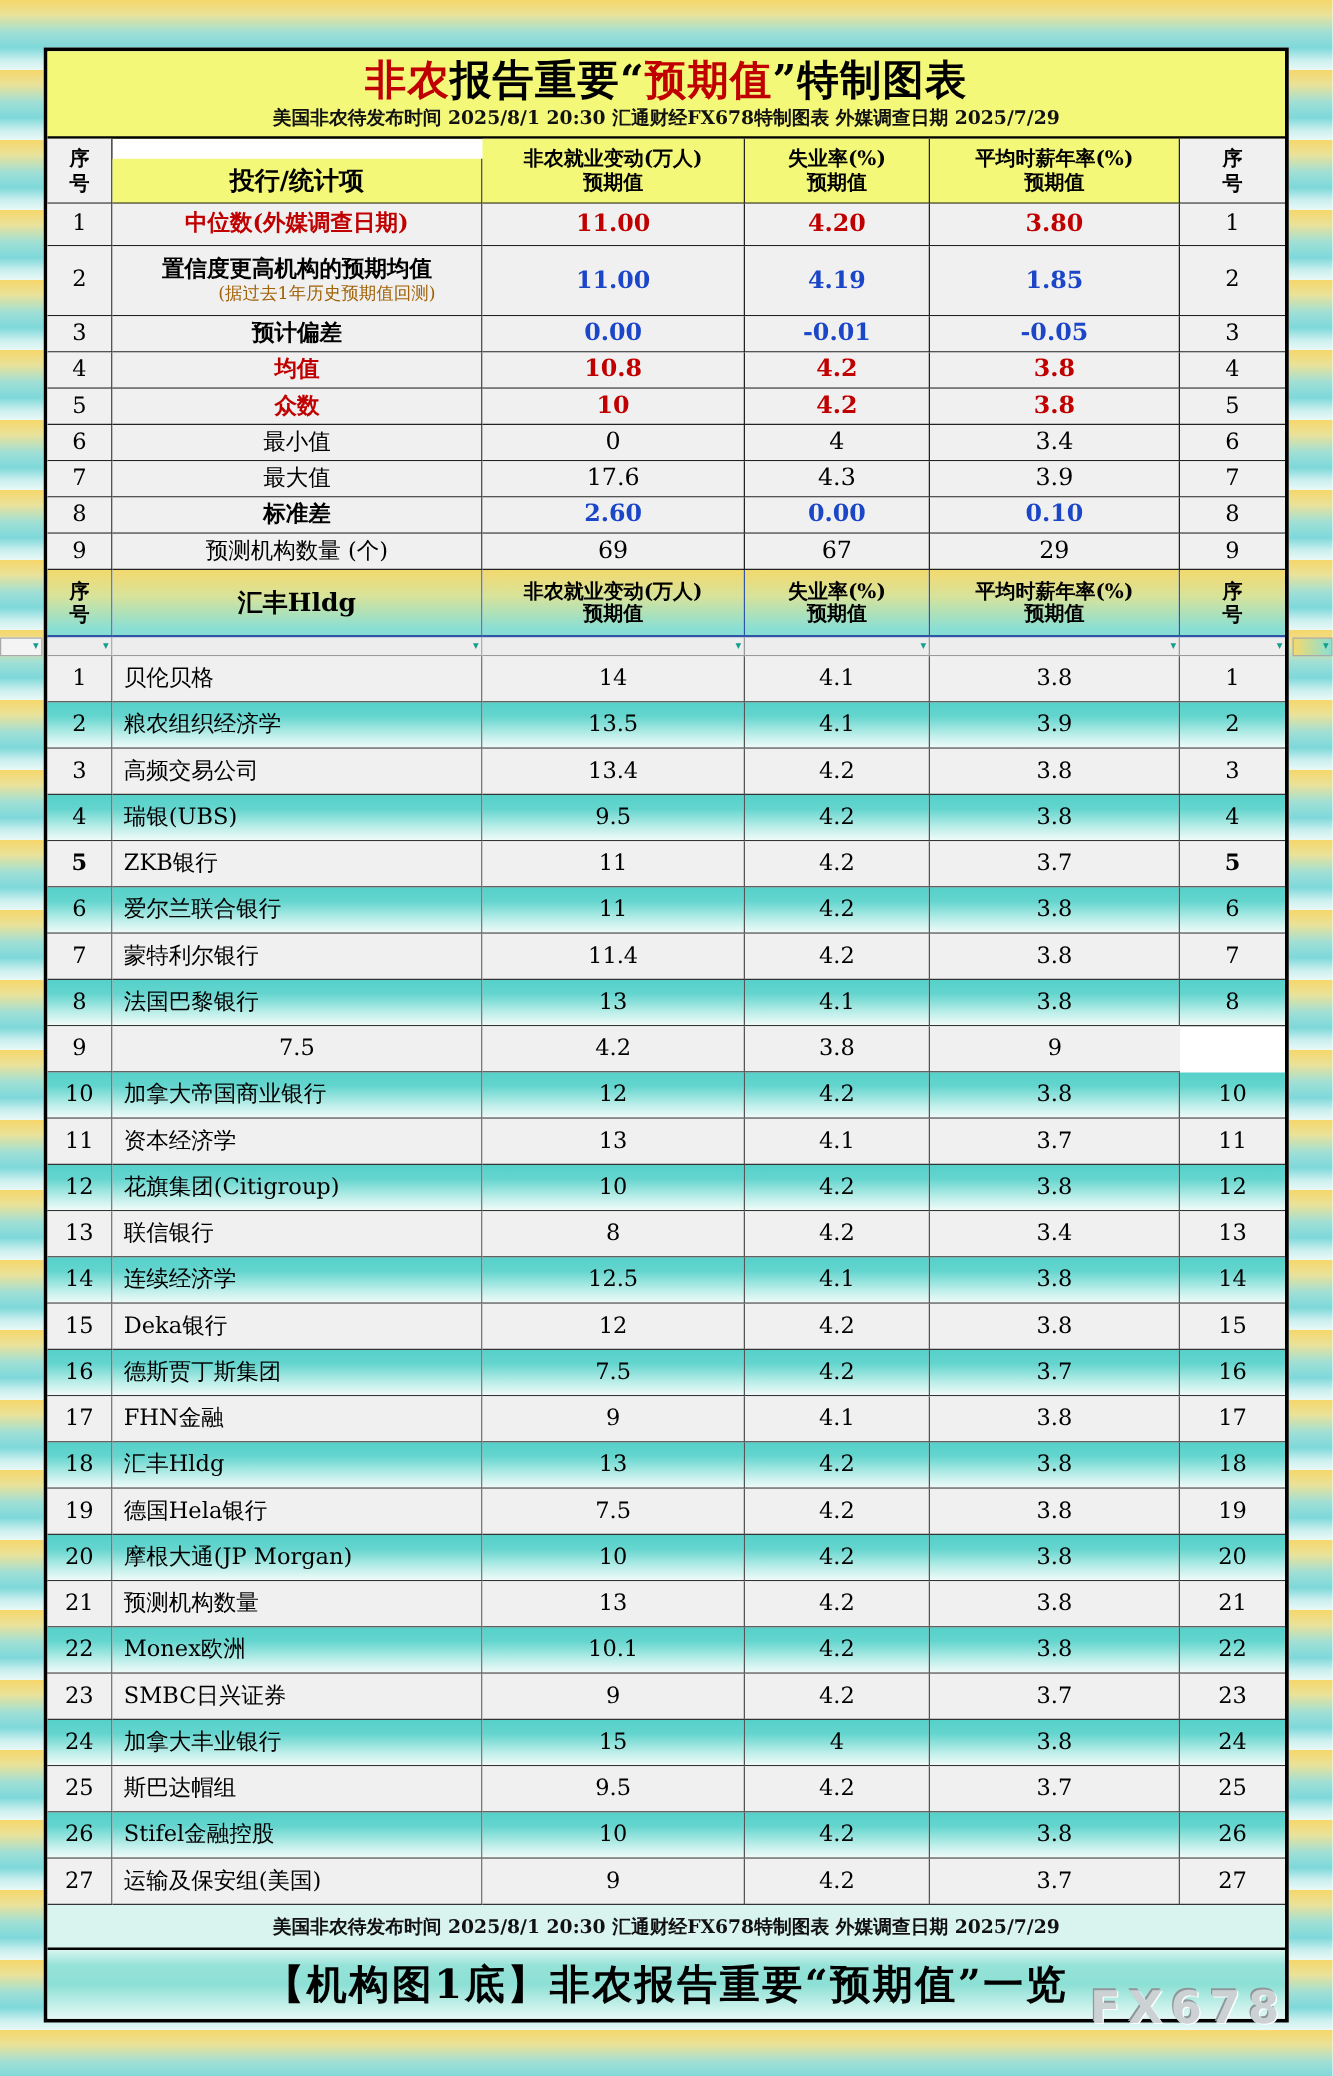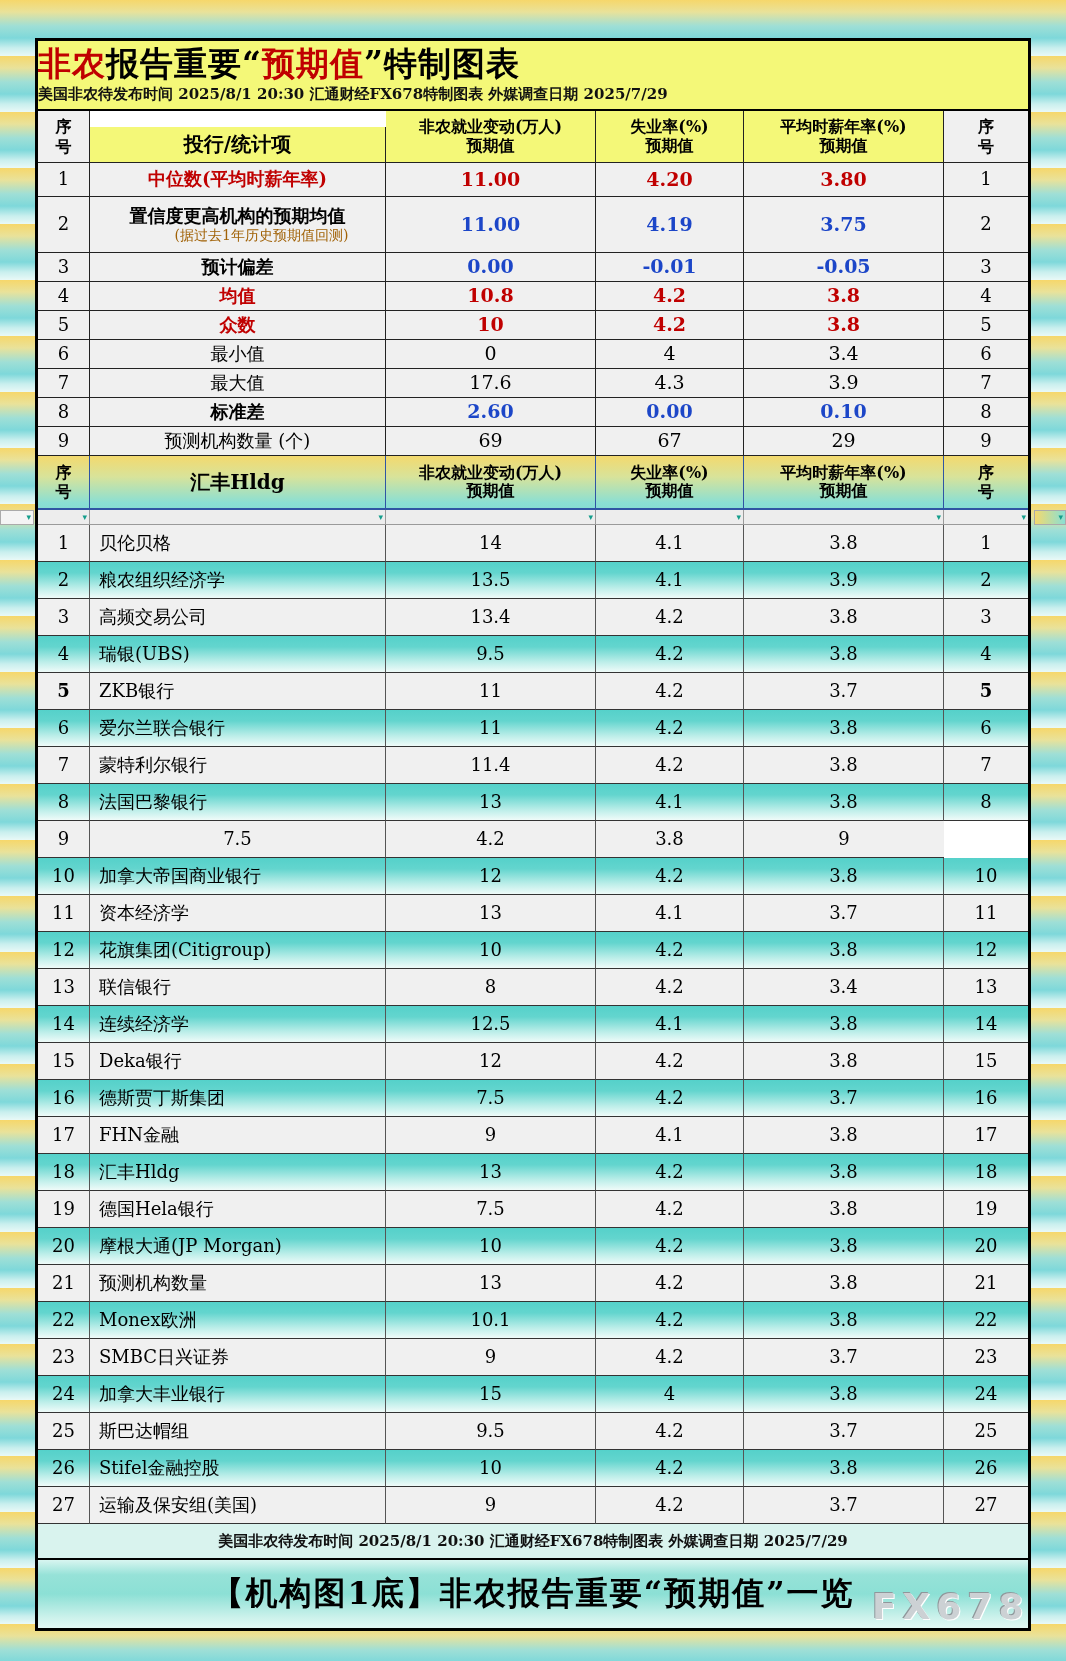--- a/index.html
+++ b/index.html
@@ -12,21 +12,21 @@
       #c9efee 48px, #e9f9f7 56px);
     overflow: hidden;
   }
   .sheet {
     position: absolute; left: 35px; top: 38px; width: 996px;
     border: 3px solid #000; background: #fff;
   }
   
   .title-block {
     height: 70px; background: #f4f878; border-bottom: 2px solid #000;
-    display: flex; flex-direction: column; align-items: flex-start; justify-content: center;
+    display: flex; flex-direction: column; align-items: center; justify-content: center;
   }
   .main-title { font-size: 33px; font-weight: bold; color: #000; letter-spacing: 1px; line-height: 1.1; }
   .t-red { color: #c00000; }
   .subtitle { font-size: 15px; color: #111; margin-top: 3px; font-weight: bold; }
   
   .grid-row { display: grid; grid-template-columns: 52px 296px 210px 148px 200px 1fr; }
   .cell {
     display: flex; align-items: center; justify-content: center; text-align: center;
     border-right: 1.5px solid #222; border-bottom: 1.5px solid #222;
     overflow: hidden; line-height: 1.15;
@@ -84,21 +84,21 @@
   }
   .org-name { justify-content: flex-start; padding-left: 9px; text-align: left; }
   .bold-idx { font-weight: bold; }
   
   .footer-band {
     height: 36px; background: #d9f3ee; border-bottom: 2px solid #000;
     display: flex; align-items: center; justify-content: center;
     font-size: 15px; font-weight: bold; color: #111;
   }
   .banner {
-    height: 68px;
+    height: 55px;
     background: linear-gradient(180deg, #d8f5f0 0%, #96e2d8 22%, #8ce0d5 50%, #cdf2ec 85%, #e2f8f4 100%);
     display: flex; align-items: center; justify-content: center;
     font-size: 32px; font-weight: bold; color: #000; letter-spacing: 2px;
   }
   .watermark {
     position: absolute; left: 872px; top: 1586px; z-index: 9;
     font-family: "DejaVu Sans", "Liberation Sans", sans-serif;
     font-size: 36px; font-weight: bold; letter-spacing: 6px;
     color: #ccd1d4; text-shadow: 1px 1px 0 #ffffff, -1px -1px 0 #8f979b;
   }
@@ -134,36 +134,36 @@
     <div class="cell stack idx-h">
       <span>序</span>
       <span>号</span>
     </div>
   </div>
 
   <div id="stats-body">
       <div class="grid-row stats-row r1">
         <div class="cell idx-cell">1</div>
         <div class="cell stack lbl-red">
-          <span>中位数(平均时薪年率)</span>
+          <span>中位数(外媒调查日期)</span>
         </div>
         <div class="cell val-red">11.00</div>
         <div class="cell val-red">4.20</div>
         <div class="cell val-red">3.80</div>
         <div class="cell idx-cell">1</div>
       </div>
       <div class="grid-row stats-row tall">
         <div class="cell idx-cell">2</div>
         <div class="cell stack lbl-bold">
           <span>置信度更高机构的预期均值</span>
           <span class="lbl-note">(据过去1年历史预期值回测)</span>
         </div>
         <div class="cell val-blue">11.00</div>
         <div class="cell val-blue">4.19</div>
-        <div class="cell val-blue">3.75</div>
+        <div class="cell val-blue">1.85</div>
         <div class="cell idx-cell">2</div>
       </div>
       <div class="grid-row stats-row">
         <div class="cell idx-cell">3</div>
         <div class="cell stack lbl-bold">
           <span>预计偏差</span>
         </div>
         <div class="cell val-blue">0.00</div>
         <div class="cell val-blue">-0.01</div>
         <div class="cell val-blue">-0.05</div>

